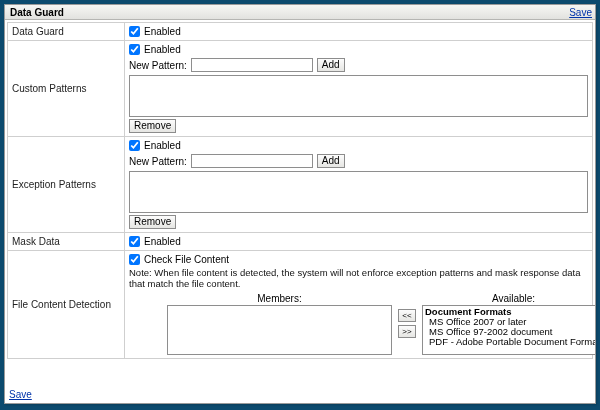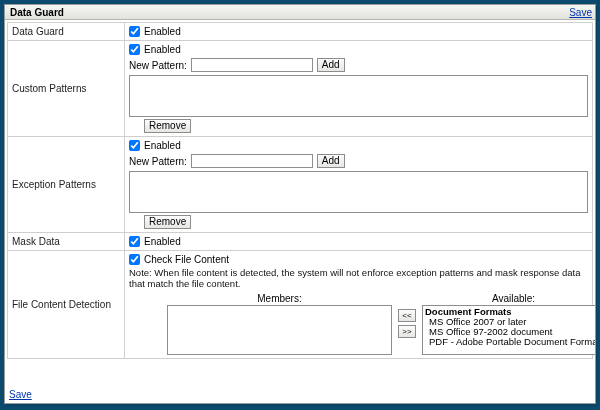--- a/index.html
+++ b/index.html
@@ -134,21 +134,20 @@
     background: #fff;
     box-sizing: border-box;
     overflow: hidden;
   }
   .listbox.big {
     height: 42px;
     margin-top: 3px;
   }
   .remove-wrap {
     margin-top: 2px;
-    margin-left: 15px;
   }
   .note {
     font-size: 9.5px;
     margin-top: 2px;
     color: #111;
   }
   .fcd-wrap {
     display: flex;
     gap: 6px;
     margin-top: 4px;

